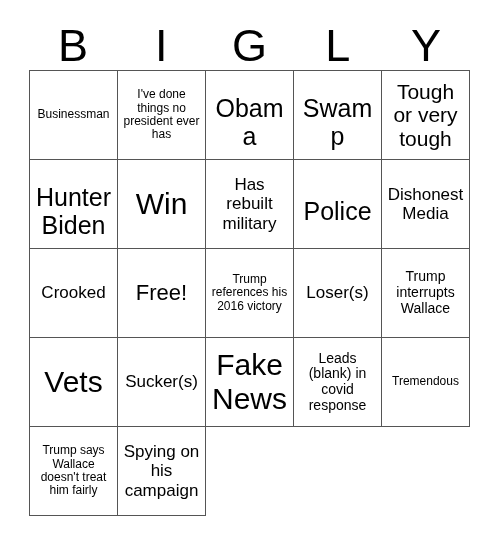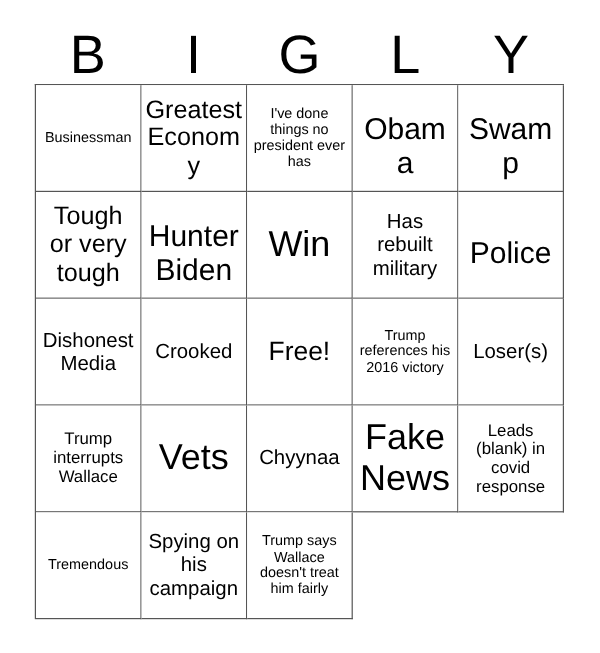--- a/index.html
+++ b/index.html
@@ -101,23 +101,20 @@
     <div class="header-letter">I</div>
     <div class="header-letter">G</div>
     <div class="header-letter">L</div>
     <div class="header-letter">Y</div>
   </div>
 
   <div class="grid" id="bingo-grid">
       <div class="cell fs-xs">
         <span class="cell-text">Businessman</span>
       </div>
-      <div class="cell fs-l">
-        <span class="cell-text">Greatest Economy</span>
-      </div>
       <div class="cell fs-xs">
         <span class="cell-text">I've done things no president ever has</span>
       </div>
       <div class="cell fs-xl">
         <span class="cell-text">Obama</span>
       </div>
       <div class="cell fs-xl">
         <span class="cell-text">Swamp</span>
       </div>
       <div class="cell fs-l">
@@ -150,32 +147,32 @@
       <div class="cell fs-m">
         <span class="cell-text">Loser(s)</span>
       </div>
       <div class="cell fs-s">
         <span class="cell-text">Trump interrupts Wallace</span>
       </div>
       <div class="cell fs-xxl">
         <span class="cell-text">Vets</span>
       </div>
       <div class="cell fs-m">
-        <span class="cell-text">Chyynaa</span>
+        <span class="cell-text">Sucker(s)</span>
       </div>
       <div class="cell fs-xxl">
         <span class="cell-text">Fake News</span>
       </div>
       <div class="cell fs-s">
         <span class="cell-text">Leads (blank) in covid response</span>
       </div>
       <div class="cell fs-xs">
         <span class="cell-text">Tremendous</span>
       </div>
+      <div class="cell fs-xs">
+        <span class="cell-text">Trump says Wallace doesn't treat him fairly</span>
+      </div>
       <div class="cell fs-m">
         <span class="cell-text">Spying on his campaign</span>
-      </div>
-      <div class="cell fs-xs">
-        <span class="cell-text">Trump says Wallace doesn't treat him fairly</span>
       </div>
     </div>
 
 </div>
 
 </body></html>

